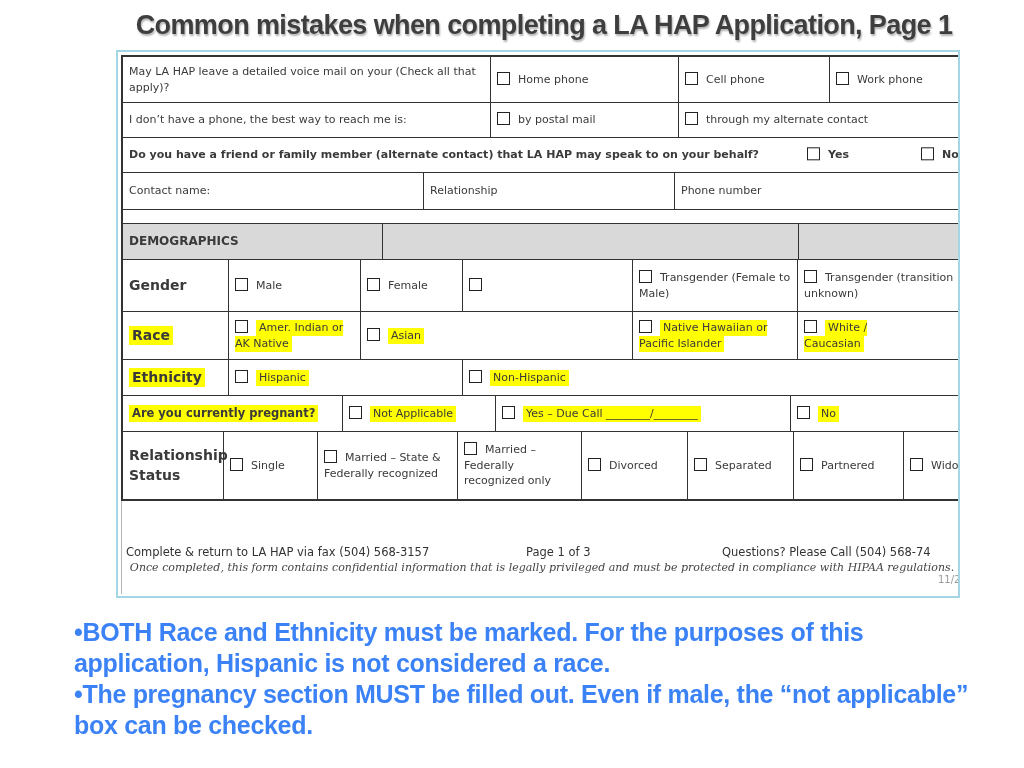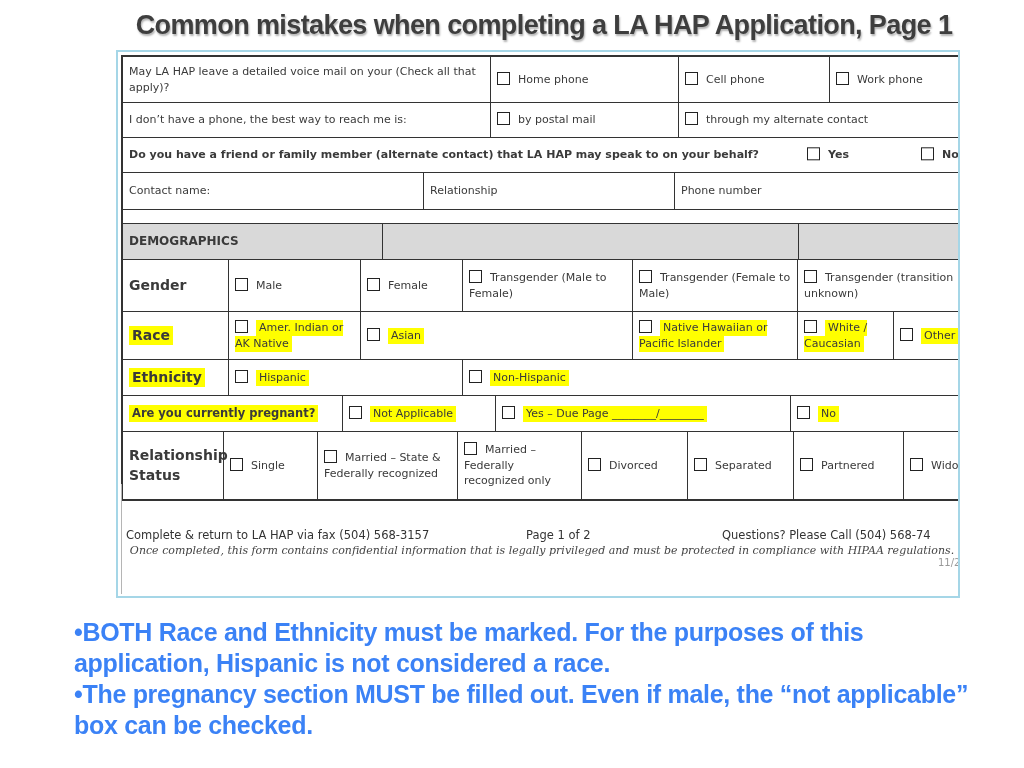--- a/index.html
+++ b/index.html
@@ -26,21 +26,21 @@
   .cell.first { border-left:none; }
   .optin { display:block; }
   .cb { display:inline-block; width:11px; height:11px; border:1.5px solid #222; background:#fff;
         margin-right:8px; vertical-align:-2px; }
   .hl { background:#ffff00; padding:1px 3px 2px; }
   .b  { font-weight:bold; }
   .lblcol { font-size:14px; }
   .absopt { position:absolute; top:50%; transform:translateY(-50%); white-space:nowrap;padding-left:12px; }
 
   
-  .footer { position:absolute; left:3px; top:432px; width:840px; bottom:2px; border-left:1px solid #b5b5b5; }
+  .footer { position:absolute; left:3px; top:449px; width:840px; bottom:2px; border-left:1px solid #b5b5b5; }
   .fax, .page, .questions { position:absolute; top:44px; font-size:11.5px; color:#333; white-space:nowrap; }
   .fax { left:4px; } .page { left:404px; } .questions { left:600px; }
   .confidential { position:absolute; top:60px; left:0; width:840px; text-align:center;
                   font-family:"DejaVu Serif", serif; font-style:italic; font-size:11px; color:#444; }
   .revision { position:absolute; top:73px; left:816px; font-size:10px; color:#999; white-space:nowrap; }
 
   
   .notes { position:absolute; left:42px; top:617px; width:970px;
            font-family:"Liberation Sans", sans-serif; font-weight:bold; font-size:25px;
            line-height:31px; color:#3b82f6; letter-spacing:-0.3px; }
@@ -116,21 +116,21 @@
         <div class="cell first b lblcol" style="left:0; width:105px;">
           <span class="optin">Gender</span>
         </div>
         <div class="cell" style="left:105px; width:132px;">
           <span class="optin"><span class="cb"></span><span>Male</span></span>
         </div>
         <div class="cell" style="left:237px; width:102px;">
           <span class="optin"><span class="cb"></span><span>Female</span></span>
         </div>
         <div class="cell" style="left:339px; width:170px;">
-          <span class="optin"><span class="cb"></span><span>Transgender (Male to Female)</span></span>
+          <span class="optin"><span class="cb"></span></span>
         </div>
         <div class="cell" style="left:509px; width:165px;align-items:center;">
           <span class="optin"><span class="cb"></span><span>Transgender (Female to Male)</span></span>
         </div>
         <div class="cell" style="left:674px; width:182px;">
           <span class="optin"><span class="cb"></span><span>Transgender (transition unknown)</span></span>
         </div>
       </div>
 
       <div class="row" style="top:255px; height:48px;">
@@ -142,23 +142,20 @@
         </div>
         <div class="cell" style="left:237px; width:102px;">
           <span class="optin"><span class="cb"></span><span class="hl">Asian</span></span>
         </div>
         <div class="cell" style="left:509px; width:165px;">
           <span class="optin"><span class="cb"></span><span class="hl">Native Hawaiian or Pacific Islander</span></span>
         </div>
         <div class="cell" style="left:674px; width:96px;">
           <span class="optin"><span class="cb"></span><span class="hl">White / Caucasian</span></span>
         </div>
-        <div class="cell" style="left:770px; width:86px;">
-          <span class="optin"><span class="cb"></span><span class="hl">Other</span></span>
-        </div>
       </div>
 
       <div class="row" style="top:303px; height:36px;">
         <div class="cell first b lblcol" style="left:0; width:105px;">
           <span class="optin"><span class="hl">Ethnicity</span></span>
         </div>
         <div class="cell" style="left:105px; width:234px;">
           <span class="optin"><span class="cb"></span><span class="hl">Hispanic</span></span>
         </div>
         <div class="cell" style="left:339px; width:517px;">
@@ -167,21 +164,21 @@
       </div>
 
       <div class="row" style="top:339px; height:36px;">
         <div class="cell first b" style="left:0; width:219px; font-size:11.5px;">
           <span class="optin"><span class="hl">Are you currently pregnant?</span></span>
         </div>
         <div class="cell" style="left:219px; width:153px;">
           <span class="optin"><span class="cb"></span><span class="hl">Not Applicable</span></span>
         </div>
         <div class="cell" style="left:372px; width:295px;">
-          <span class="optin"><span class="cb"></span><span class="hl">Yes – Due Page ________/________</span></span>
+          <span class="optin"><span class="cb"></span><span class="hl">Yes – Due Call ________/________</span></span>
         </div>
         <div class="cell" style="left:667px; width:189px;">
           <span class="optin"><span class="cb"></span><span class="hl">No</span></span>
         </div>
       </div>
 
       <div class="row last" style="top:375px; height:67px;">
         <div class="cell first b lblcol" style="left:0; width:100px;">
           <span class="optin">Relationship Status</span>
         </div>
@@ -204,21 +201,21 @@
           <span class="optin"><span class="cb"></span><span>Partnered</span></span>
         </div>
         <div class="cell" style="left:780px; width:76px;">
           <span class="optin" style="white-space:nowrap;"><span class="cb"></span><span>Widowed</span></span>
         </div>
       </div>
     </div>
 
     <div class="footer">
       <span class="fax">Complete &amp; return to LA HAP via fax (504) 568-3157</span>
-      <span class="page">Page 1 of 2</span>
+      <span class="page">Page 1 of 3</span>
       <span class="questions">Questions? Please Call (504) 568-74</span>
       <div class="confidential">Once completed, this form contains confidential information that is legally privileged and must be protected in compliance with HIPAA regulations.</div>
       <span class="revision">11/2</span>
     </div>
   </div>
 
   <div class="notes">
     <div>•BOTH Race and Ethnicity must be marked. For the purposes of this</div>
     <div>application, Hispanic is not considered a race.</div>
     <div>•The pregnancy section MUST be filled out. Even if male, the “not applicable”</div>

